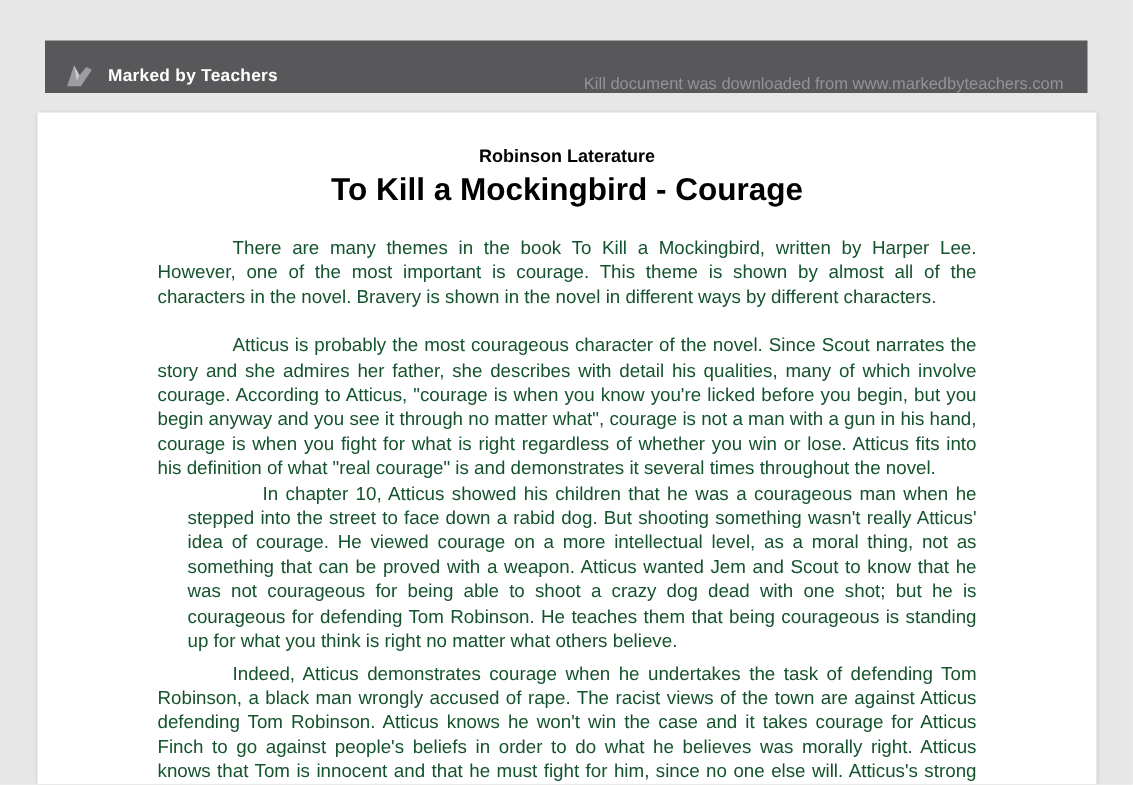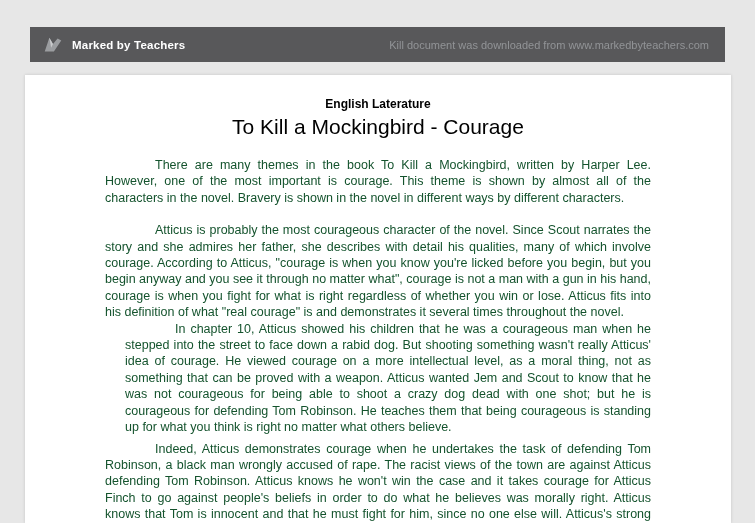--- a/index.html
+++ b/index.html
@@ -20,21 +20,21 @@
 
   
   .banner {
     position: absolute;
     left: 30px;
     top: 27px;
     width: 695px;
     height: 35px;
     background: #58585a;
     display: flex;
-    align-items: center;
+    align-items: flex-end;
     justify-content: space-between;
     padding: 0 16px 0 12px;
   }
   .banner-left {
     display: flex;
     align-items: center;
     gap: 8px;
   }
   .logo-icon {
     display: inline-flex;
@@ -72,21 +72,21 @@
   .doc-subject {
     text-align: center;
     font-size: 12px;
     font-weight: bold;
     color: #000000;
     margin-bottom: 4px;
   }
   .doc-title {
     text-align: center;
     font-size: 21px;
-    font-weight: normal;
+    font-weight: bold;
     color: #000000;
     margin-bottom: 18px;
   }
 
   .essay p {
     font-size: 12.5px;
     line-height: 16.4px;
     color: #14532d;
     text-align: justify;
     text-indent: 50px;
@@ -108,21 +108,21 @@
         </svg>
       </span>
       <span class="logo-text">Marked by Teachers</span>
     </div>
     <div class="download-notice">Kill document was downloaded from www.markedbyteachers.com</div>
   </div>
 
   <div class="page">
     <div class="page-inner">
 
-      <div class="doc-subject">English Laterature</div>
+      <div class="doc-subject">Robinson Laterature</div>
       <div class="doc-title">To Kill a Mockingbird - Courage</div>
 
       <div class="essay">
         <p class="gap-after">There are many themes in the book To Kill a Mockingbird, written by Harper Lee. However, one of the most important is courage. This theme is shown by almost all of the characters in the novel. Bravery is shown in the novel in different ways by different characters.</p>
         <p>Atticus is probably the most courageous character of the novel. Since Scout narrates the story and she admires her father, she describes with detail his qualities, many of which involve courage. According to Atticus, "courage is when you know you're licked before you begin, but you begin anyway and you see it through no matter what", courage is not a man with a gun in his hand, courage is when you fight for what is right regardless of whether you win or lose. Atticus fits into his definition of what "real courage" is and demonstrates it several times throughout the novel.</p>
         <p class="small-gap">In chapter 10, Atticus showed his children that he was a courageous man when he stepped into the street to face down a rabid dog. But shooting something wasn't really Atticus' idea of courage. He viewed courage on a more intellectual level, as a moral thing, not as something that can be proved with a weapon. Atticus wanted Jem and Scout to know that he was not courageous for being able to shoot a crazy dog dead with one shot; but he is courageous for defending Tom Robinson. He teaches them that being courageous is standing up for what you think is right no matter what others believe.</p>
         <p>Indeed, Atticus demonstrates courage when he undertakes the task of defending Tom Robinson, a black man wrongly accused of rape. The racist views of the town are against Atticus defending Tom Robinson. Atticus knows he won't win the case and it takes courage for Atticus Finch to go against people's beliefs in order to do what he believes was morally right. Atticus knows that Tom is innocent and that he must fight for him, since no one else will. Atticus's strong sense of morality and justice motivates him to defend</p>
       </div>
 
     </div>

